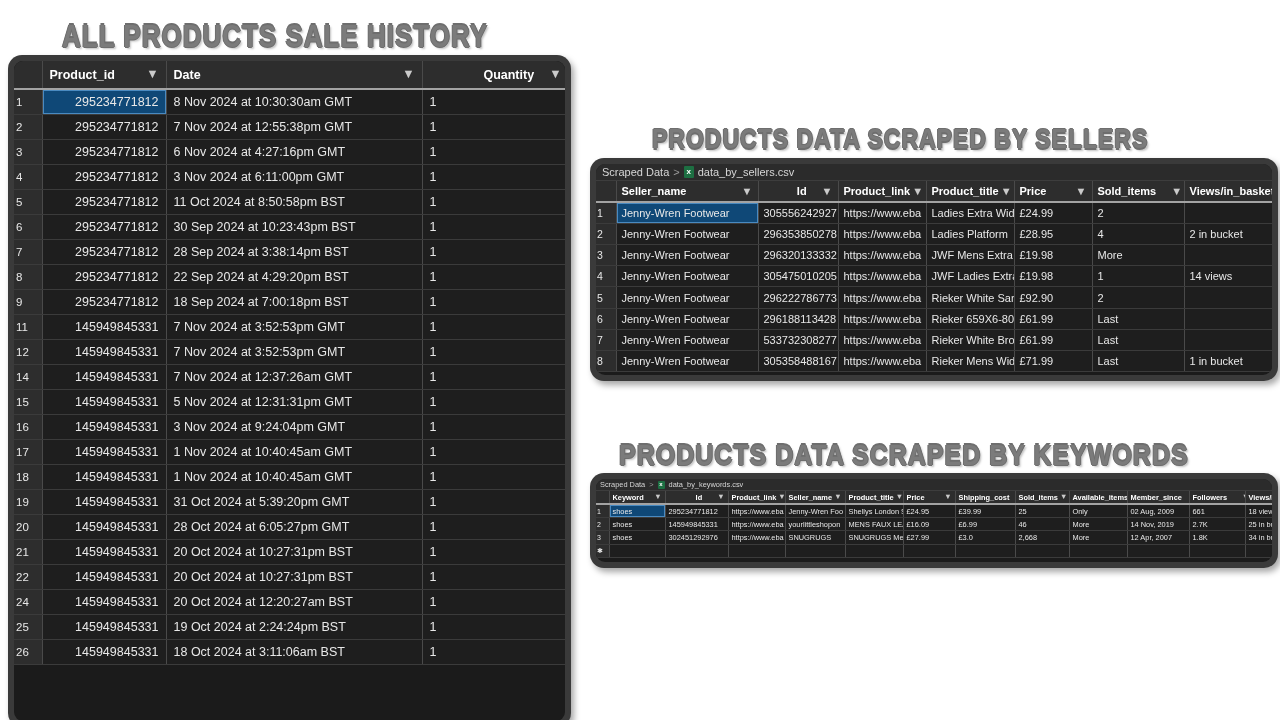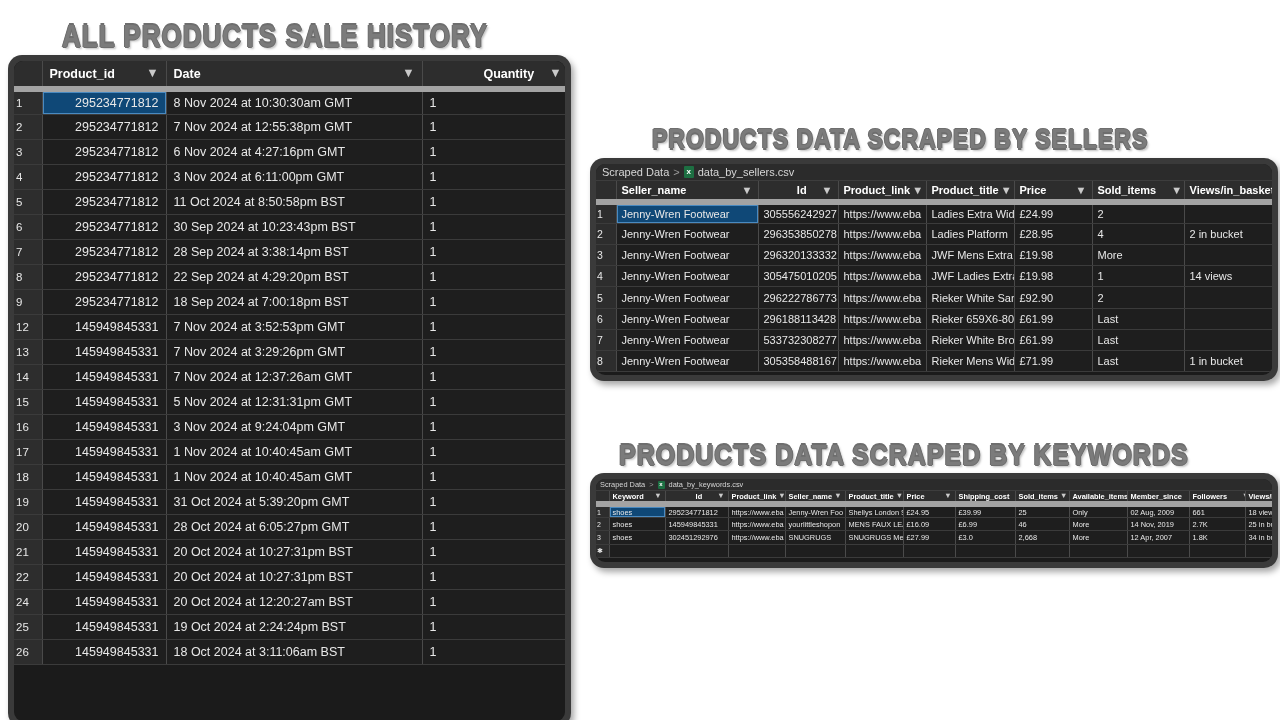--- a/index.html
+++ b/index.html
@@ -95,21 +95,21 @@
     overflow: hidden;
     white-space: nowrap;
     text-overflow: clip;
     font-weight: normal;
     text-align: left;
   }
   table.grid thead th {
     background: #2d2d2d;
     color: #ffffff;
     font-weight: bold;
-    border-bottom: 6px solid #a3a3a3;
+    border-bottom: 2px solid #a3a3a3;
     position: relative;
   }
   .hdr-wrap { display: flex; align-items: center; justify-content: space-between; gap: 2px; }
   .hdr-wrap.right { flex-direction: row; gap: 15px; }
   .hdr-wrap.right .hdr-label { margin-left: auto; }
   .funnel {
     flex: none;
     opacity: 0.75;
     line-height: 1;
   }
@@ -261,29 +261,29 @@
               <td>22 Sep 2024 at 4:29:20pm BST</td>
               <td class="num">1</td>
             </tr>
             <tr>
               <td class="rownum">9</td>
               <td class="c-id-cell">295234771812</td>
               <td>18 Sep 2024 at 7:00:18pm BST</td>
               <td class="num">1</td>
             </tr>
             <tr>
+              <td class="rownum">11</td>
+              <td class="c-id-cell">145949845331</td>
+              <td>7 Nov 2024 at 3:52:53pm GMT</td>
+              <td class="num">1</td>
+            </tr>
+            <tr>
               <td class="rownum">12</td>
               <td class="c-id-cell">145949845331</td>
               <td>7 Nov 2024 at 3:52:53pm GMT</td>
-              <td class="num">1</td>
-            </tr>
-            <tr>
-              <td class="rownum">13</td>
-              <td class="c-id-cell">145949845331</td>
-              <td>7 Nov 2024 at 3:29:26pm GMT</td>
               <td class="num">1</td>
             </tr>
             <tr>
               <td class="rownum">14</td>
               <td class="c-id-cell">145949845331</td>
               <td>7 Nov 2024 at 12:37:26am GMT</td>
               <td class="num">1</td>
             </tr>
             <tr>
               <td class="rownum">15</td>

